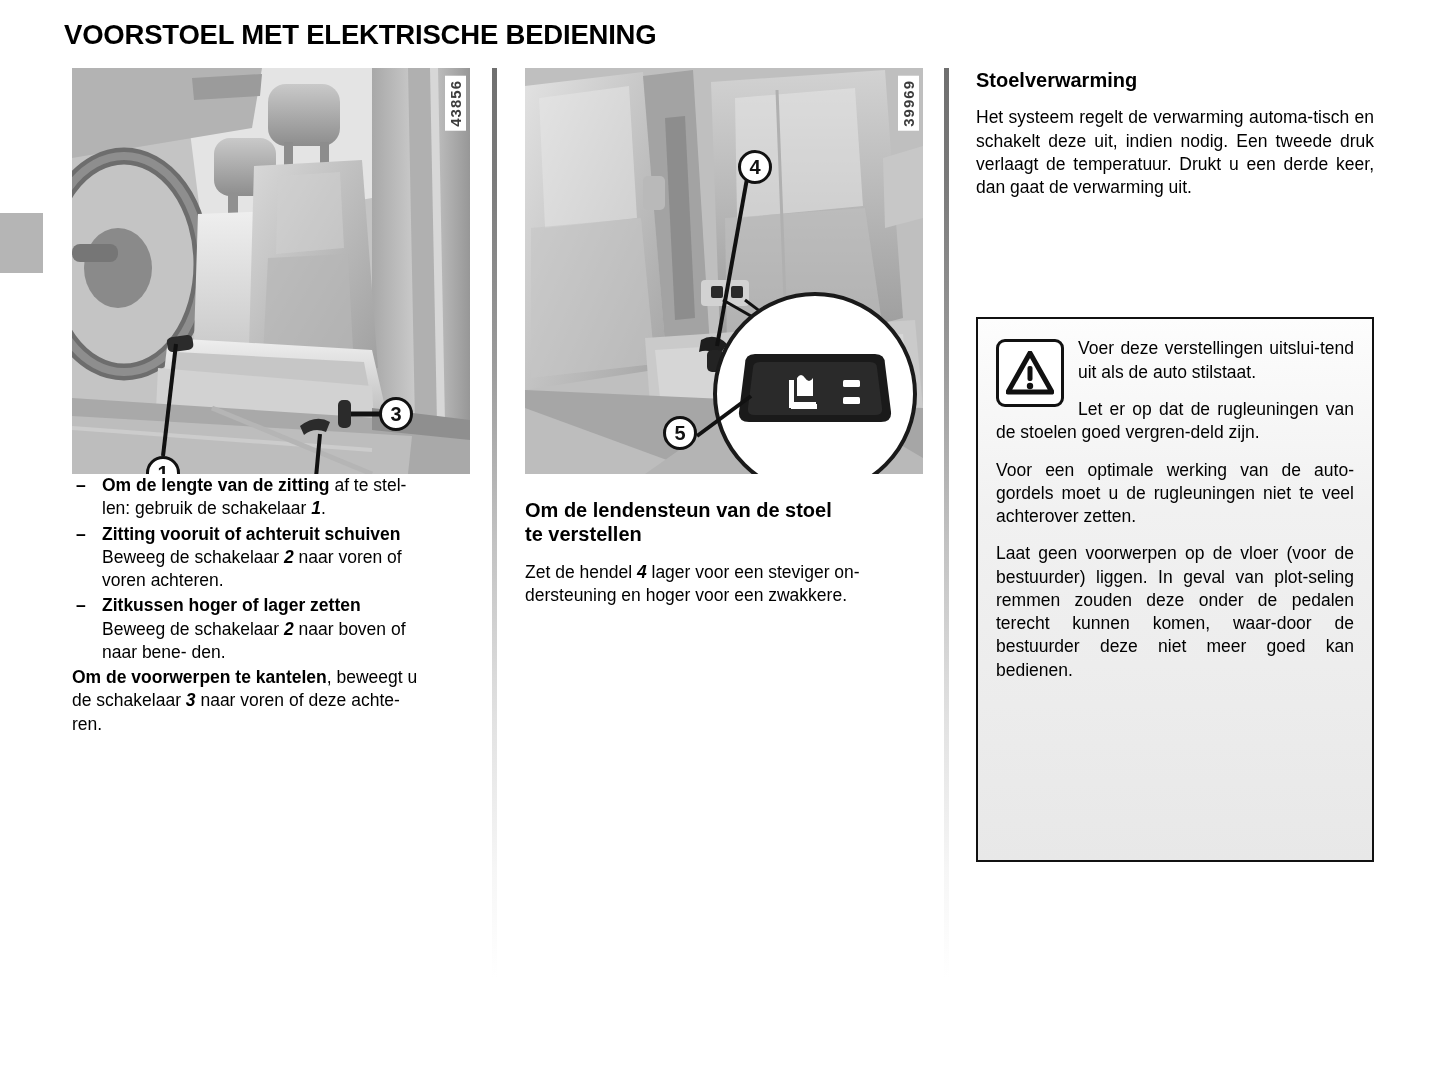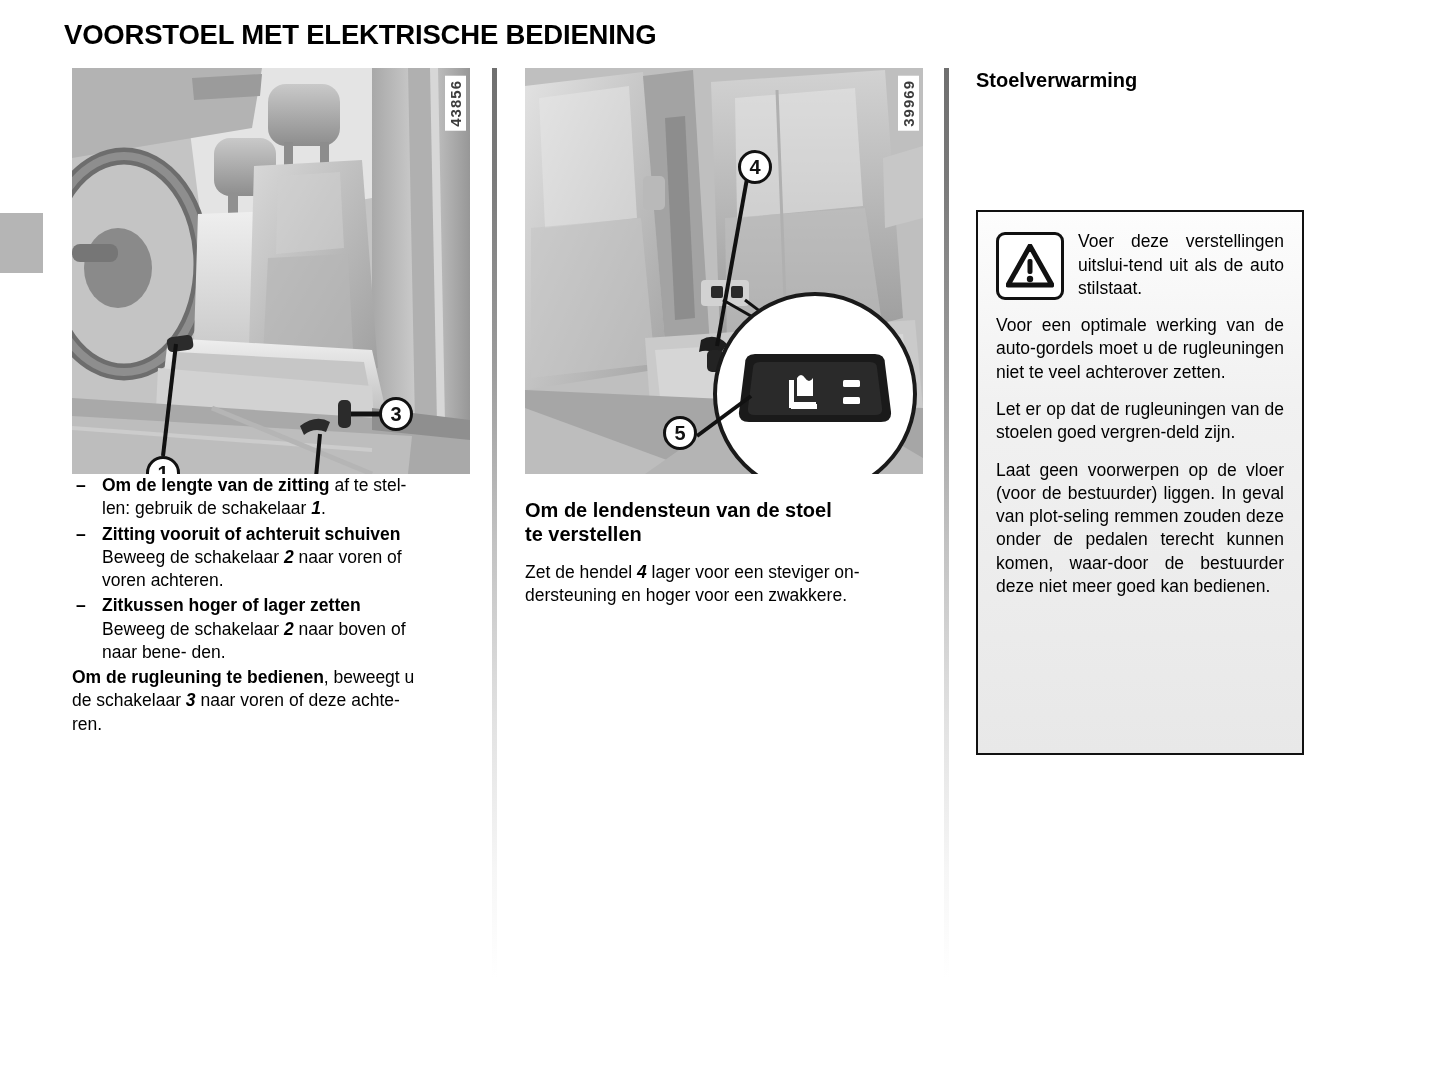--- a/index.html
+++ b/index.html
@@ -130,21 +130,21 @@
     position: absolute;
     left: 4px;
     top: 0;
     font-weight: bold;
   }
 
   
   .warning-box {
     position: relative;
     margin-top: 118px;
-    width: 328px;
+    width: 398px;
     height: 545px;
     box-sizing: border-box;
     border: 2px solid #111111;
     background: linear-gradient(to bottom, #fdfdfd 0%, #f1f1f1 35%, #e8e8e8 100%);
     padding: 16px 18px 10px 18px;
   }
   .warn-icon {
     float: left;
     width: 68px;
     height: 68px;
@@ -283,21 +283,21 @@
     <li>
       <span class="dash">–</span>
       <span class="b">Zitkussen hoger of lager zetten</span><br>
       <span>Beweeg de schakelaar </span><span class="num">2</span><span> naar boven of</span><br>
       <span>naar bene- den.</span>
     </li>
   </ul>
 
 
   <p class="body">
-    <span class="b">Om de rugleuning te bedienen</span><span>, beweegt u</span><br>
+    <span class="b">Om de voorwerpen te kantelen</span><span>, beweegt u</span><br>
     <span>de schakelaar </span><span class="num">3</span><span> naar voren of deze achte-</span><br>
     <span>ren.</span>
   </p>
 </div>
 
 <div class="column col-2">
 
   <div class="figure">
     <svg width="398" height="406" viewBox="0 0 398 406">
       <defs>
@@ -389,29 +389,30 @@
     <span>Zet de hendel </span><span class="num">4</span><span> lager voor een steviger on-</span><br>
     <span>dersteuning en hoger voor een zwakkere.</span>
   </p>
 </div>
 
 <div class="column col-3">
 
   <h2 class="sec" style="margin-top:0;">Stoelverwarming</h2>
 
 
+  <p class="body">Het systeem regelt de verwarming automa-tisch en schakelt deze uit, indien nodig. Een tweede druk verlaagt de temperatuur. Drukt u een derde keer, dan gaat de verwarming uit.</p>
 
   <div class="warning-box">
     <div class="warn-icon">
       <svg width="48" height="44" viewBox="0 0 48 44">
         <path d="M24,2 L46,41 L2,41 Z" fill="none" stroke="#111111" stroke-width="5" stroke-linejoin="round"></path>
         <rect x="21.5" y="15" width="5" height="15" rx="2" fill="#111111"></rect>
         <circle cx="24" cy="35" r="3.2" fill="#111111"></circle>
       </svg>
     </div>
     <p class="body warn-first">Voer deze verstellingen uitslui-tend uit als de auto stilstaat.</p>
+    <p class="body">Let er op dat de rugleuningen van de stoelen goed vergren-deld zijn.</p>
     <p class="body">Voor een optimale werking van de auto-gordels moet u de rugleuningen niet te veel achterover zetten.</p>
-    <p class="body">Let er op dat de rugleuningen van de stoelen goed vergren-deld zijn.</p>
     <p class="body">Laat geen voorwerpen op de vloer (voor de bestuurder) liggen. In geval van plot-seling remmen zouden deze onder de pedalen terecht kunnen komen, waar-door de bestuurder deze niet meer goed kan bedienen.</p>
   </div>
 </div>
 
 <div class="page-number">1.22</div>
 
 </body></html>

